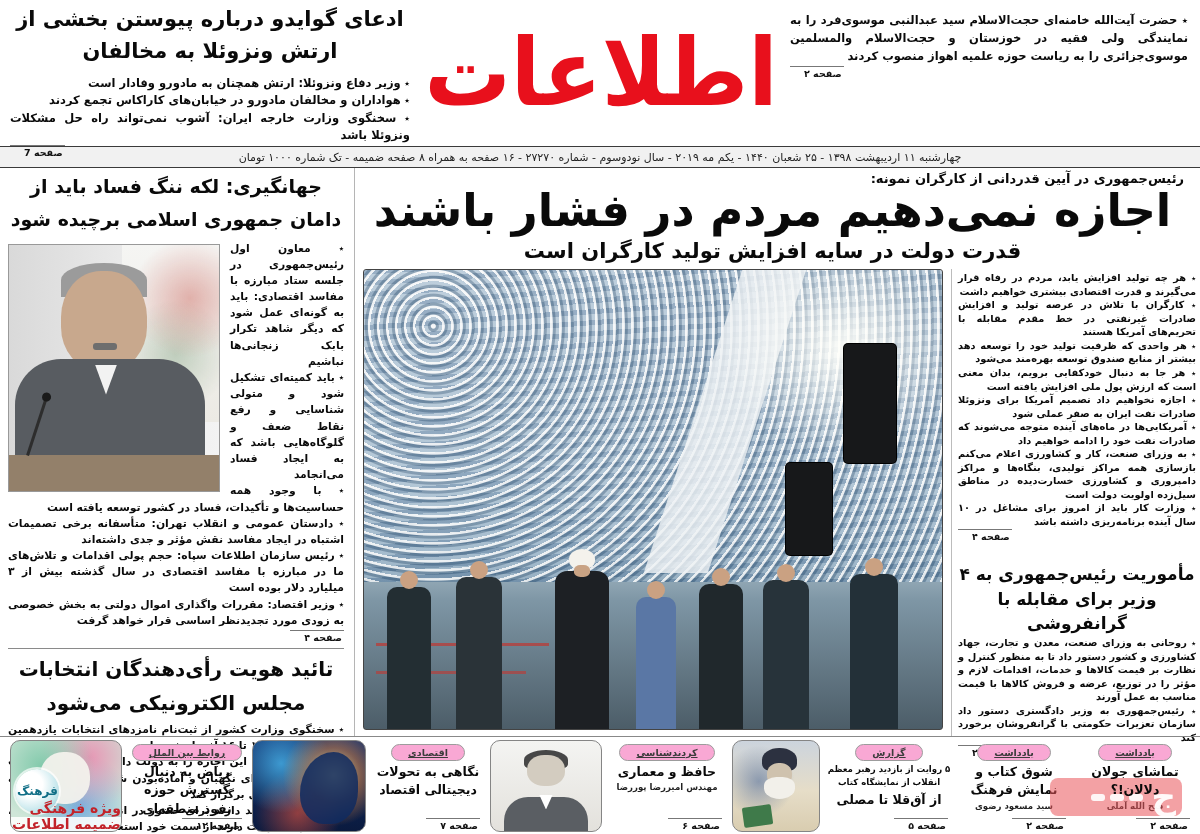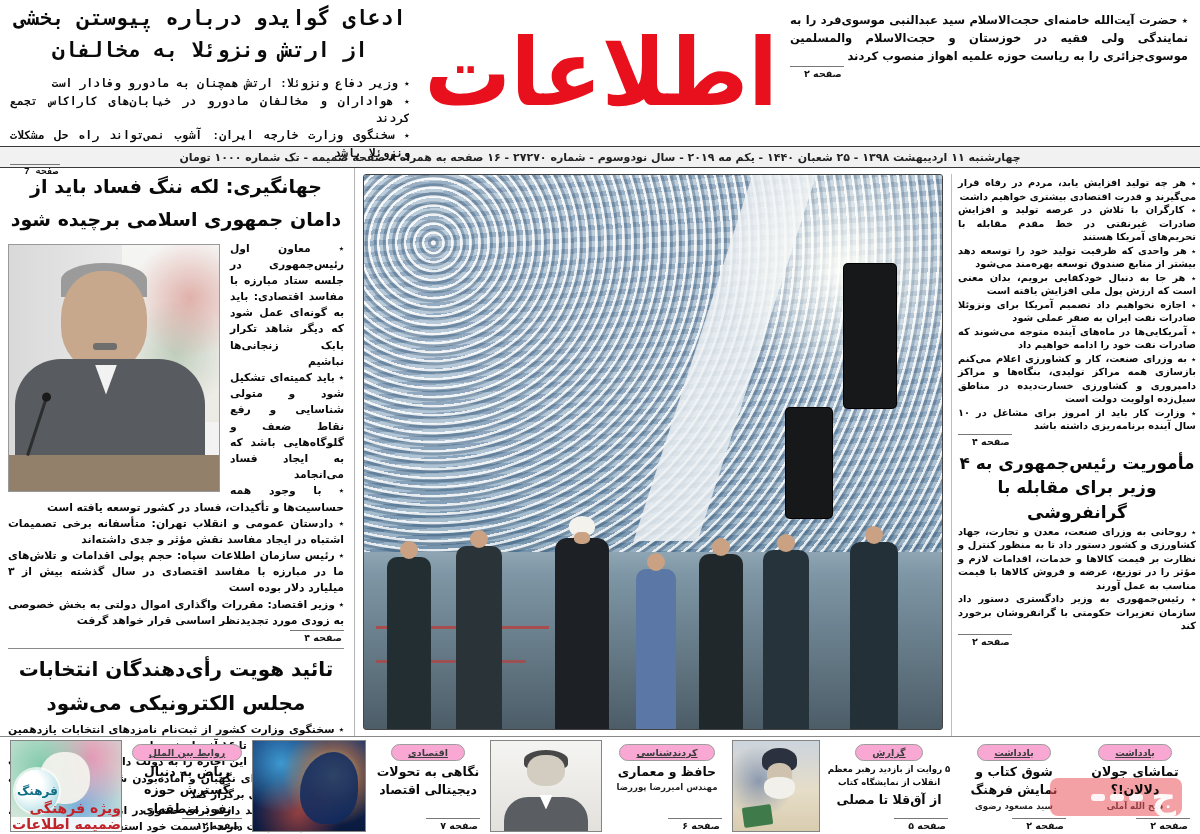--- a/index.html
+++ b/index.html
@@ -2,46 +2,46 @@
 <html lang="fa" dir="rtl"><head>
 <meta charset="utf-8">
 <style>
   html,body{margin:0;padding:0;background:#fff;}
   body{font-family:"DejaVu Sans", sans-serif; direction:rtl;}
   .page{position:relative;width:1200px;height:834px;background:#fff;overflow:hidden;margin:0 auto;
         display:flex;flex-direction:column;color:#0a0a0a;}
   
   .top-band{height:146px;display:flex;flex-direction:row;}
   .top-right{width:398px;padding:6px 12px 0 6px;}
-  .top-left{width:400px;padding:4px 8px 0 10px;position:relative;font-family:Liberation Mono, monospace;}
+  .top-left{width:400px;padding:4px 8px 0 10px;position:relative;}
   .masthead{flex:1;display:flex;align-items:center;justify-content:center;}
   .masthead-title{font-weight:bold;font-size:86px;line-height:1;transform:scaleY(1.08);letter-spacing:-2px;}
   .band-head{font-weight:bold;font-size:20px;text-align:center;line-height:1.5;}
   .band-body{font-weight:bold;font-size:11.5px;line-height:1.55;text-align:justify;margin-top:6px;}
   .band-bullets{margin-top:8px;}
   .b{font-weight:bold;text-align:justify;}
   .band-bullets .b{font-size:11.5px;line-height:1.5;}
   .b::before{content:"٭ ";font-size:90%;}
   .pref{font-size:9.5px;font-weight:bold;color:#111;text-align:left;margin-top:3px;}
   .pref span{border-top:1px solid #777;padding:1px 2px 0 14px;}
   
   .date-strip{height:20px;background:#f1f1f1;border-top:1px solid #3a3a3a;border-bottom:1px solid #3a3a3a;
               display:flex;align-items:center;justify-content:center;}
-  .date-strip div{font-size:11px;font-weight:bold;color:#222;}
+  .date-strip div{font-size:11px;font-weight:normal;color:#222;}
   
   .main{flex:1;display:flex;flex-direction:row;min-height:0;}
   .main-right{width:845px;border-left:1px solid #b5b5b5;display:flex;flex-direction:column;min-height:0;}
   .lead-head{padding:3px 16px 0 6px;}
   .lead-kicker{font-size:13px;font-weight:bold;text-align:right;}
   .lead-title{font-size:45px;font-weight:bold;text-align:center;line-height:1.12;letter-spacing:-1px;}
   .lead-sub{font-size:21px;font-weight:bold;text-align:center;margin-top:3px;}
   .below{flex:1;display:flex;flex-direction:row;min-height:0;margin-top:6px;}
   .lead-col{width:238px;border-left:1px solid #bcbcbc;padding:2px 4px 0 6px;}
   .lead-col .b{font-size:9.8px;line-height:1.38;}
-  .min-head{font-size:17px;font-weight:bold;text-align:center;line-height:1.45;margin-top:4px;}
+  .min-head{font-size:17px;font-weight:bold;text-align:center;line-height:1.45;margin-top:20px;}
   
   .photo{flex:1;margin:0 8px 6px 8px;position:relative;border:1px solid #444;border-radius:3px;overflow:hidden;
          background:linear-gradient(180deg,#d6dde2 0%,#c3cfd8 45%,#a9bcc8 62%,#7e96a5 72%,#4c5d68 100%);}
   .crowd{position:absolute;inset:0 0 32% 0;
      background-image:
        repeating-radial-gradient(circle at 12% 18%, rgba(255,255,255,.85) 0 2px, rgba(43,84,122,.5) 3px 5px, rgba(120,160,195,.35) 6px 9px),
        repeating-linear-gradient(176deg, rgba(25,60,105,.28) 0 5px, rgba(255,255,255,.22) 5px 11px);
      opacity:.9;}
   .stairs{position:absolute;left:57%;top:0;width:11%;height:66%;background:rgba(238,242,244,.82);transform:skewX(-18deg);}
   .flare{position:absolute;right:-4%;top:-6%;width:42%;height:46%;
@@ -88,21 +88,21 @@
   
   .bottom{height:92px;border-top:1px solid #888;display:flex;flex-direction:row;gap:6px;
           padding:3px 6px 2px 6px;align-items:stretch;}
   .cell{position:relative;padding-top:1px;text-align:center;}
   .tab{display:inline-block;background:#f9a8d4;border:1px solid #9c9c9c;border-radius:10px;
        padding:1px 16px;font-size:9.5px;font-weight:bold;color:#3c3c3c;line-height:1.4;text-decoration:underline;}
   .cell-title{font-size:12.5px;font-weight:bold;line-height:1.45;margin-top:2px;}
   .cell-kicker{font-size:8.6px;font-weight:bold;line-height:1.5;margin-top:2px;}
   .cell-author{font-size:8.6px;font-weight:bold;color:#222;margin-top:1px;}
   .cell .pref{position:absolute;bottom:1px;right:4px;text-align:right;}
-  .pcell{border:1px solid #858585;border-radius:0;overflow:hidden;position:relative;}
+  .pcell{border:1px solid #858585;border-radius:10px;overflow:hidden;position:relative;}
   .ph-khamenei{background:
       radial-gradient(circle at 30% 45%, rgba(70,100,150,.55), transparent 46%),
       linear-gradient(180deg,#ccd4dd 0%,#e6ddc8 55%,#d9cdb0 100%);}
   .kh-turban{position:absolute;left:34%;top:8%;width:40%;height:26%;background:#2c3140;border-radius:50% 50% 35% 35%;}
   .kh-face{position:absolute;left:39%;top:24%;width:30%;height:26%;background:#cfc2ae;border-radius:45%;}
   .kh-beard{position:absolute;left:36%;top:40%;width:36%;height:24%;background:#f2f0ea;border-radius:40% 40% 50% 50%;}
   .kh-book{position:absolute;left:12%;bottom:6%;width:34%;height:22%;background:#3f7a4a;border-radius:2px;transform:rotate(-8deg);}
   .ph-portrait{background:linear-gradient(180deg,#f4f4f2,#e3e1dc);}
   .po-hair{position:absolute;left:30%;top:10%;width:40%;height:22%;background:#474747;border-radius:50% 50% 30% 30%;}
   .po-face{position:absolute;left:33%;top:16%;width:34%;height:34%;background:#d3ccc0;border-radius:46%;}
@@ -161,20 +161,25 @@
     </div>
   </div>
 
   <div class="date-strip">
     <div>چهارشنبه ۱۱ اردیبهشت ۱۳۹۸ - ۲۵ شعبان ۱۴۴۰ - یکم مه ۲۰۱۹ - سال نودوسوم - شماره ۲۷۲۷۰ - ۱۶ صفحه به همراه ۸ صفحه ضمیمه - تک شماره ۱۰۰۰ تومان</div>
   </div>
 
   <div class="main">
 
     <div class="main-right">
+      <div class="lead-head">
+        <div class="lead-kicker">رئیس‌جمهوری در آیین قدردانی از کارگران نمونه:</div>
+        <div class="lead-title">اجازه نمی‌دهیم مردم در فشار باشند</div>
+        <div class="lead-sub">قدرت دولت در سایه افزایش تولید کارگران است</div>
+      </div>
 
       <div class="below">
 
         <div class="lead-col">
           <div class="b">هر چه تولید افزایش یابد، مردم در رفاه قرار می‌گیرند و قدرت اقتصادی بیشتری خواهیم داشت</div>
           <div class="b">کارگران با تلاش در عرصه تولید و افزایش صادرات غیرنفتی در خط مقدم مقابله با تحریم‌های آمریکا هستند</div>
           <div class="b">هر واحدی که ظرفیت تولید خود را توسعه دهد بیشتر از منابع صندوق توسعه بهره‌مند می‌شود</div>
           <div class="b">هر جا به دنبال خودکفایی برویم، بدان معنی است که ارزش پول ملی افزایش یافته است</div>
           <div class="b">اجازه نخواهیم داد تصمیم آمریکا برای ونزوئلا صادرات نفت ایران به صفر عملی شود</div>
           <div class="b">آمریکایی‌ها در ماه‌های آینده متوجه می‌شوند که صادرات نفت خود را ادامه خواهیم داد</div>

